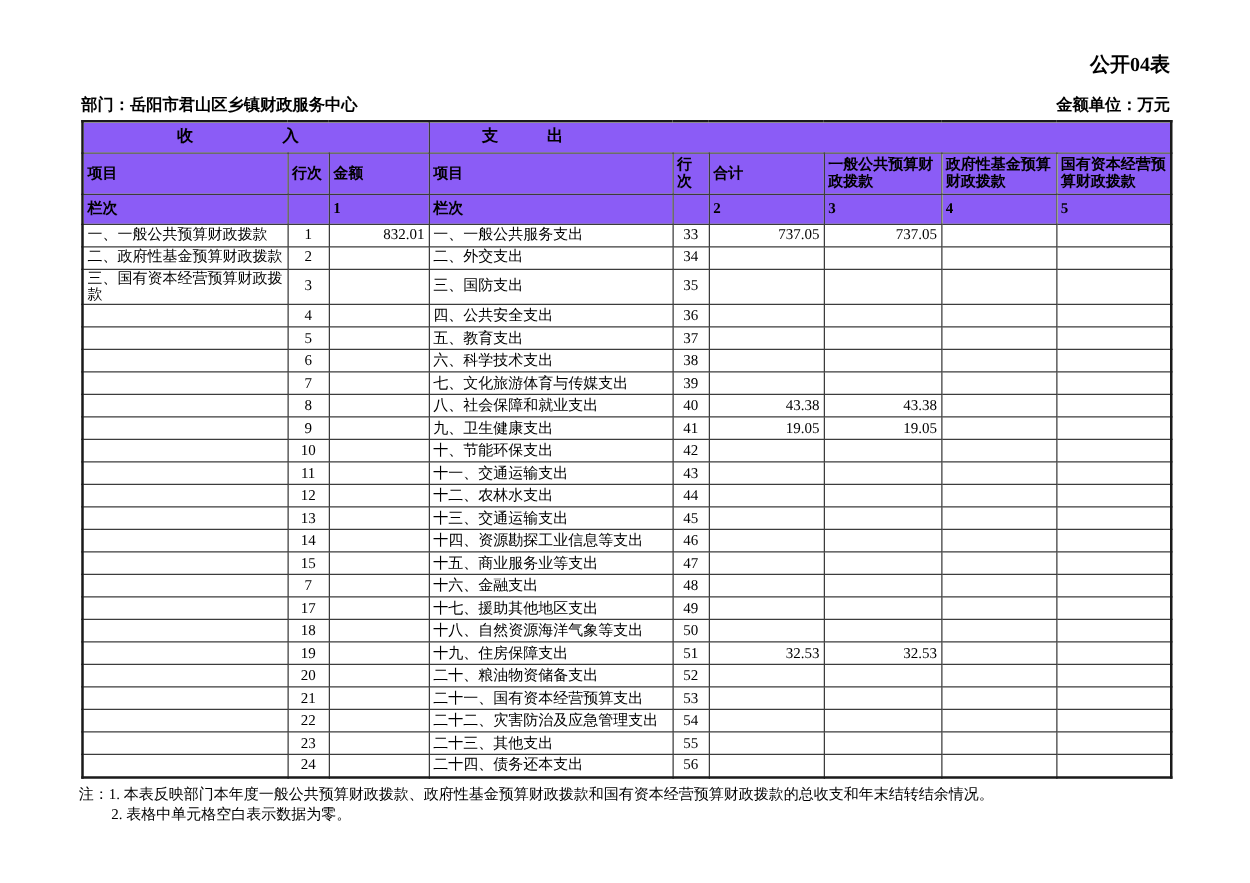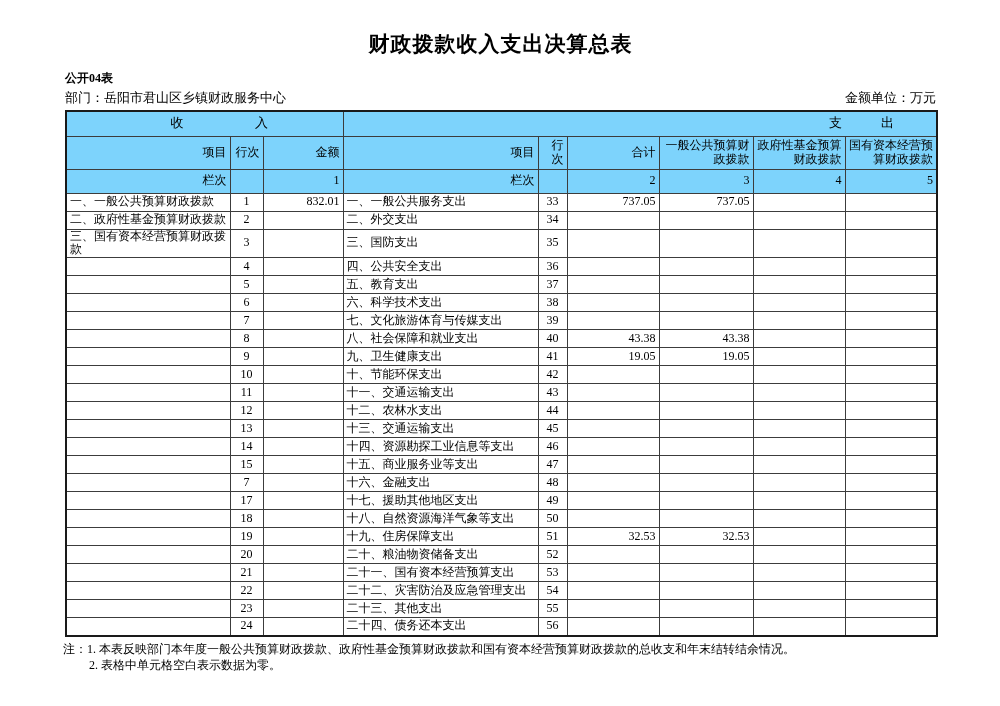--- a/index.html
+++ b/index.html
@@ -12,64 +12,64 @@
   }
   .sheet { width: 871px; margin: 0 auto 0 65px; padding-top: 30px; }
   .title {
     text-align: center;
     font-size: 21px;
     font-weight: bold;
     margin: 0;
     letter-spacing: 1px;
   }
   .doc-label {
-    font-size: 12px;
+    text-align: right;
+    font-size: 16px;
     font-weight: bold;
     margin-top: 12px;
   }
   .dept-row {
     display: flex;
     justify-content: space-between;
     font-size: 13px;
-    font-weight: normal;
-    margin: 2px 0 3px 0;
+    font-weight: bold;
+    margin: 12px 0 3px 0;
   }
   table.fin {
     width: 871px;
     border-collapse: collapse;
     table-layout: fixed;
     border: 2px solid #1a1a1a;
     font-size: 12px;
   }
   table.fin th, table.fin td {
     border: 1px solid #3c3c3c;
     padding: 0 3px;
     line-height: 1.15;
     vertical-align: middle;
     overflow: hidden;
   }
-  .hdr { background: #7dd3fc; font-weight: normal; text-align: right; }
+  .hdr { background: #8b5cf6; font-weight: bold; text-align: left; }
   .h-section { height: 25px; font-size: 13px; }
   .h-cols { height: 33px; }
   .h-lanci { height: 24px; }
   .sp-wide { letter-spacing: 5.5em; text-indent: 5.5em; }
   .sp-mid  { letter-spacing: 3em;  text-indent: 3em; margin-top: 12px; }
   tr.data-row { height: 18px; }
   .c-item { text-align: left; }
   .c-num  { text-align: center; }
   .c-amt  { text-align: right; }
   .notes { font-size: 12px; margin-top: 4px; line-height: 1.35; margin-left: -2px; }
   .note-line-2 { padding-left: 26px; }
 </style>
 </head>
 <body>
 
 <div class="sheet">
 
-  <h1 class="title">财政拨款收入支出决算总表</h1>
 
   <div class="doc-label">公开04表</div>
 
   <div class="dept-row">
     <span>部门：岳阳市君山区乡镇财政服务中心</span>
     <span>金额单位：万元</span>
   </div>
 
   <table class="fin">
     <colgroup>

